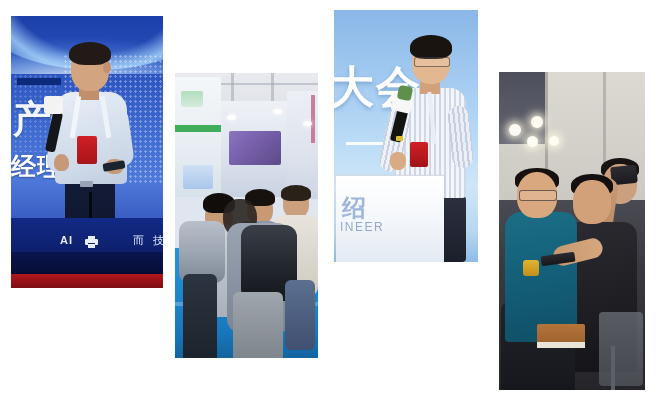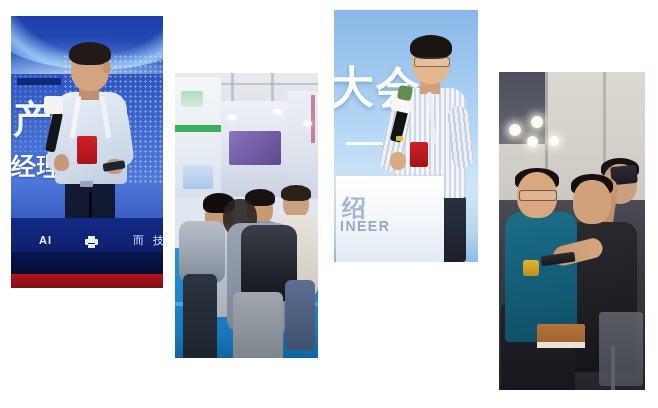--- a/index.html
+++ b/index.html
@@ -41,21 +41,21 @@
     font-family:"DejaVu Sans", sans-serif;}
   .p1-txt2{position:absolute;left:0px;top:138px;font-size:25px;line-height:26px;
     color:#ffffff;font-weight:bold;letter-spacing:1px;text-shadow:0 1px 2px rgba(0,0,0,.3);
     font-family:"DejaVu Sans", sans-serif;white-space:nowrap;}
   .p1-lowerband{position:absolute;left:0;bottom:34px;width:100%;height:36px;
     background:linear-gradient(180deg,#122a86 0%,#0d1f6b 100%);}
   .p1-lowerband2{position:absolute;left:0;bottom:14px;width:100%;height:22px;
     background:linear-gradient(180deg,#0a1550 0%,#060d33 100%);}
   .p1-red{position:absolute;left:0;bottom:0;width:100%;height:14px;
     background:linear-gradient(180deg,#b3161d 0%,#7d0d13 100%);}
-  .p1-ai{position:absolute;left:28px;bottom:42px;font-size:11px;font-weight:bold;color:#e7ecff;letter-spacing:1px;}
+  .p1-ai{position:absolute;left:49px;bottom:42px;font-size:11px;font-weight:bold;color:#e7ecff;letter-spacing:1px;}
   .p1-printer{position:absolute;left:74px;bottom:41px;width:13px;height:11px;}
   .p1-printer .body{position:absolute;left:0;top:3px;width:13px;height:6px;background:#e7ecff;border-radius:1px;}
   .p1-printer .top{position:absolute;left:3px;top:0;width:7px;height:3px;background:#e7ecff;}
   .p1-printer .out{position:absolute;left:3px;top:7px;width:7px;height:4px;background:#e7ecff;border-top:1px solid #0d1f6b;}
   .p1-gl1{position:absolute;left:122px;bottom:40px;font-size:11px;color:#dfe6ff;font-family:"DejaVu Sans",sans-serif;}
   .p1-gl2{position:absolute;left:142px;bottom:40px;font-size:11px;color:#dfe6ff;font-family:"DejaVu Sans",sans-serif;}
 
   
   .p1-legs{position:absolute;left:54px;bottom:0;width:50px;height:120px;
     background:linear-gradient(180deg,#141c38 0%,#0d1228 100%);border-radius:6px 6px 0 0;}
@@ -121,21 +121,21 @@
   .p3-txt{position:absolute;left:-4px;top:55px;font-size:44px;line-height:44px;
     color:#ffffff;font-weight:bold;letter-spacing:2px;
     font-family:"DejaVu Sans", sans-serif;text-shadow:0 2px 4px rgba(40,90,150,.35);white-space:nowrap;}
   .p3-rule{position:absolute;left:12px;top:132px;width:58px;height:3px;background:#ffffff;opacity:.9;}
   .p3-podium{position:absolute;left:2px;bottom:0;width:108px;height:86px;
     background:linear-gradient(180deg,#ffffff 0%,#f4f7fb 50%,#e3eaf3 100%);
     box-shadow:0 -1px 2px rgba(0,0,0,.07);}
   .p3-podtop{position:absolute;left:2px;bottom:82px;width:108px;height:5px;background:#dfe7f0;}
   .p3-logo{position:absolute;left:8px;bottom:38px;font-size:24px;color:#9fb6d8;font-weight:bold;
     font-family:"DejaVu Sans",sans-serif;}
-  .p3-logosub{position:absolute;left:6px;bottom:28px;font-size:14px;color:#93a9c9;letter-spacing:1.5px;font-weight:bold;}
+  .p3-logosub{position:absolute;left:6px;bottom:28px;font-size:12px;color:#93a9c9;letter-spacing:1.5px;font-weight:normal;}
   .p3-shirt{position:absolute;left:60px;top:78px;width:72px;height:110px;
     background:
       repeating-linear-gradient(90deg,#cfd7e4 0px,#cfd7e4 2px,#f2f5f9 2px,#f2f5f9 5px);
     border-radius:16px 16px 4px 4px;}
   .p3-armL{position:absolute;left:50px;top:96px;width:22px;height:66px;
     background:repeating-linear-gradient(90deg,#c8d1e0 0px,#c8d1e0 2px,#eef2f7 2px,#eef2f7 5px);
     border-radius:11px;transform:rotate(12deg);}
   .p3-armR{position:absolute;left:116px;top:96px;width:21px;height:62px;
     background:repeating-linear-gradient(90deg,#c5cede 0px,#c5cede 2px,#ebeff5 2px,#ebeff5 5px);
     border-radius:11px;transform:rotate(-6deg);}

